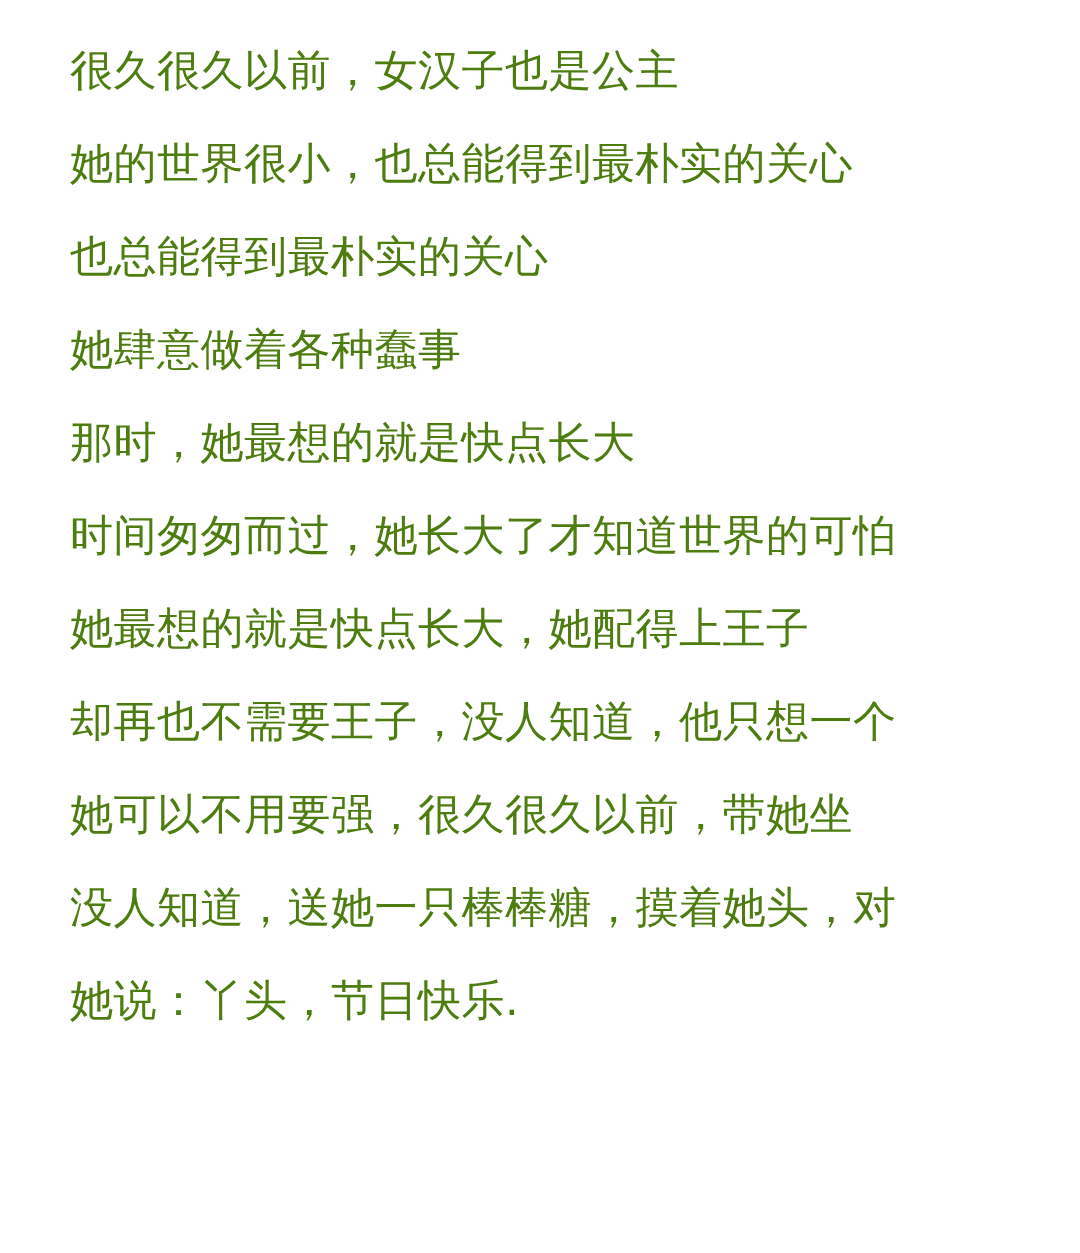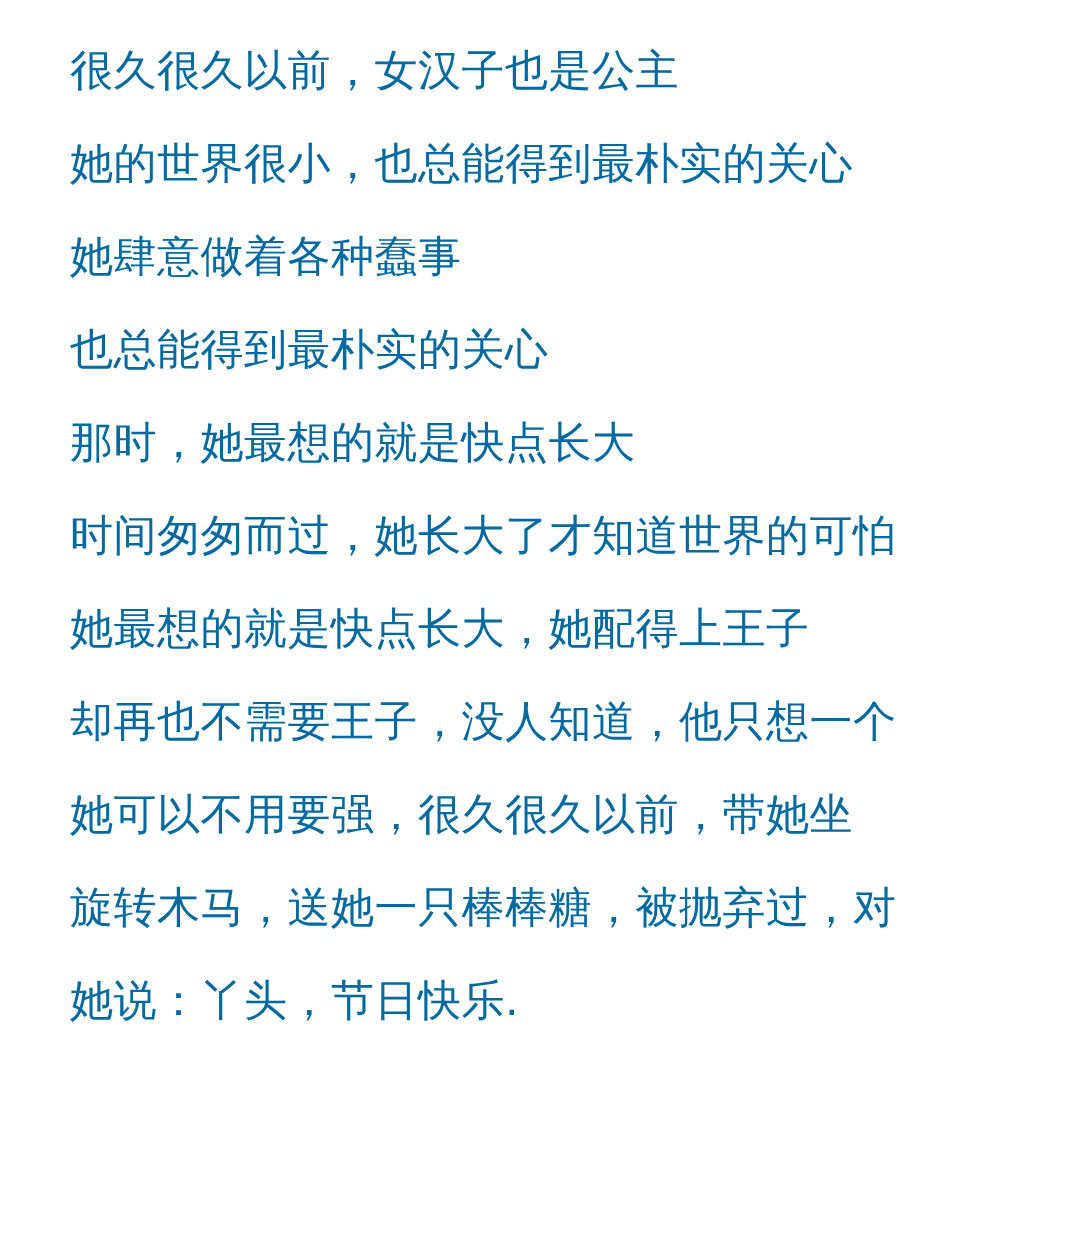--- a/index.html
+++ b/index.html
@@ -19,38 +19,38 @@
     width: 1080px;
     height: 1253px;
     background: #ffffff;
     padding: 24px 46px 0 70px;
   }
   .text-block {
     display: block;
   }
   .line {
     display: block;
-    color: #0369a1;
+    color: #4d7c0f;
     font-size: 43px;
     line-height: 93px;
     letter-spacing: 0.5px;
     font-weight: 400;
     white-space: pre;
   }
 </style>
 </head>
 <body>
 
 <div class="page">
   <div class="text-block">
     <span class="line">很久很久以前，女汉子也是公主</span>
     <span class="line">她的世界很小，也总能得到最朴实的关心</span>
+    <span class="line">也总能得到最朴实的关心</span>
     <span class="line">她肆意做着各种蠢事</span>
-    <span class="line">也总能得到最朴实的关心</span>
     <span class="line">那时，她最想的就是快点长大</span>
     <span class="line">时间匆匆而过，她长大了才知道世界的可怕</span>
     <span class="line">她最想的就是快点长大，她配得上王子</span>
     <span class="line">却再也不需要王子，没人知道，他只想一个</span>
     <span class="line">她可以不用要强，很久很久以前，带她坐</span>
-    <span class="line">旋转木马，送她一只棒棒糖，被抛弃过，对</span>
+    <span class="line">没人知道，送她一只棒棒糖，摸着她头，对</span>
     <span class="line">她说：丫头，节日快乐.</span>
   </div>
 </div>
 
 </body></html>

